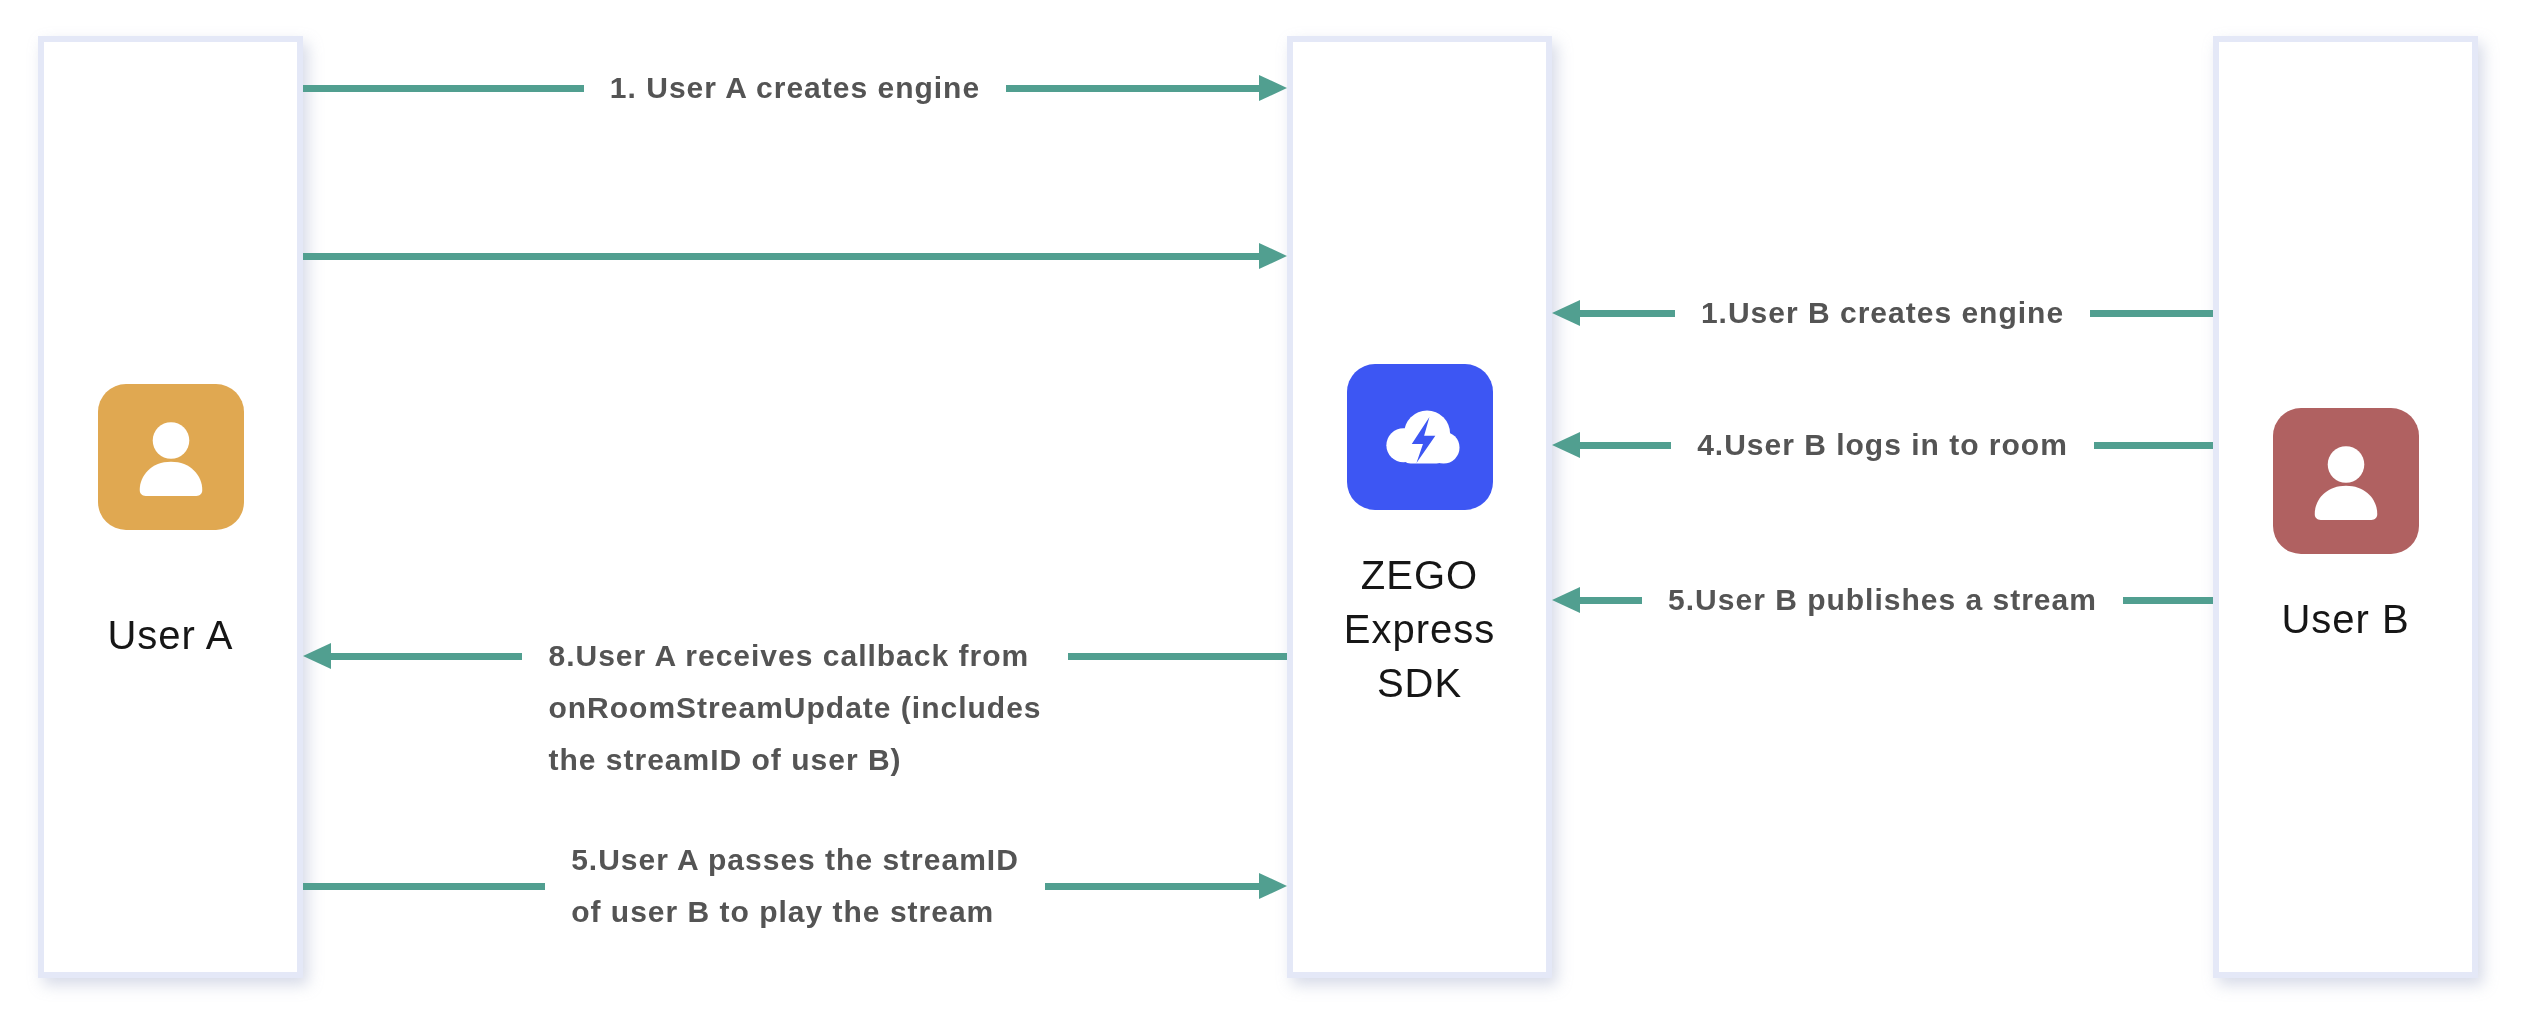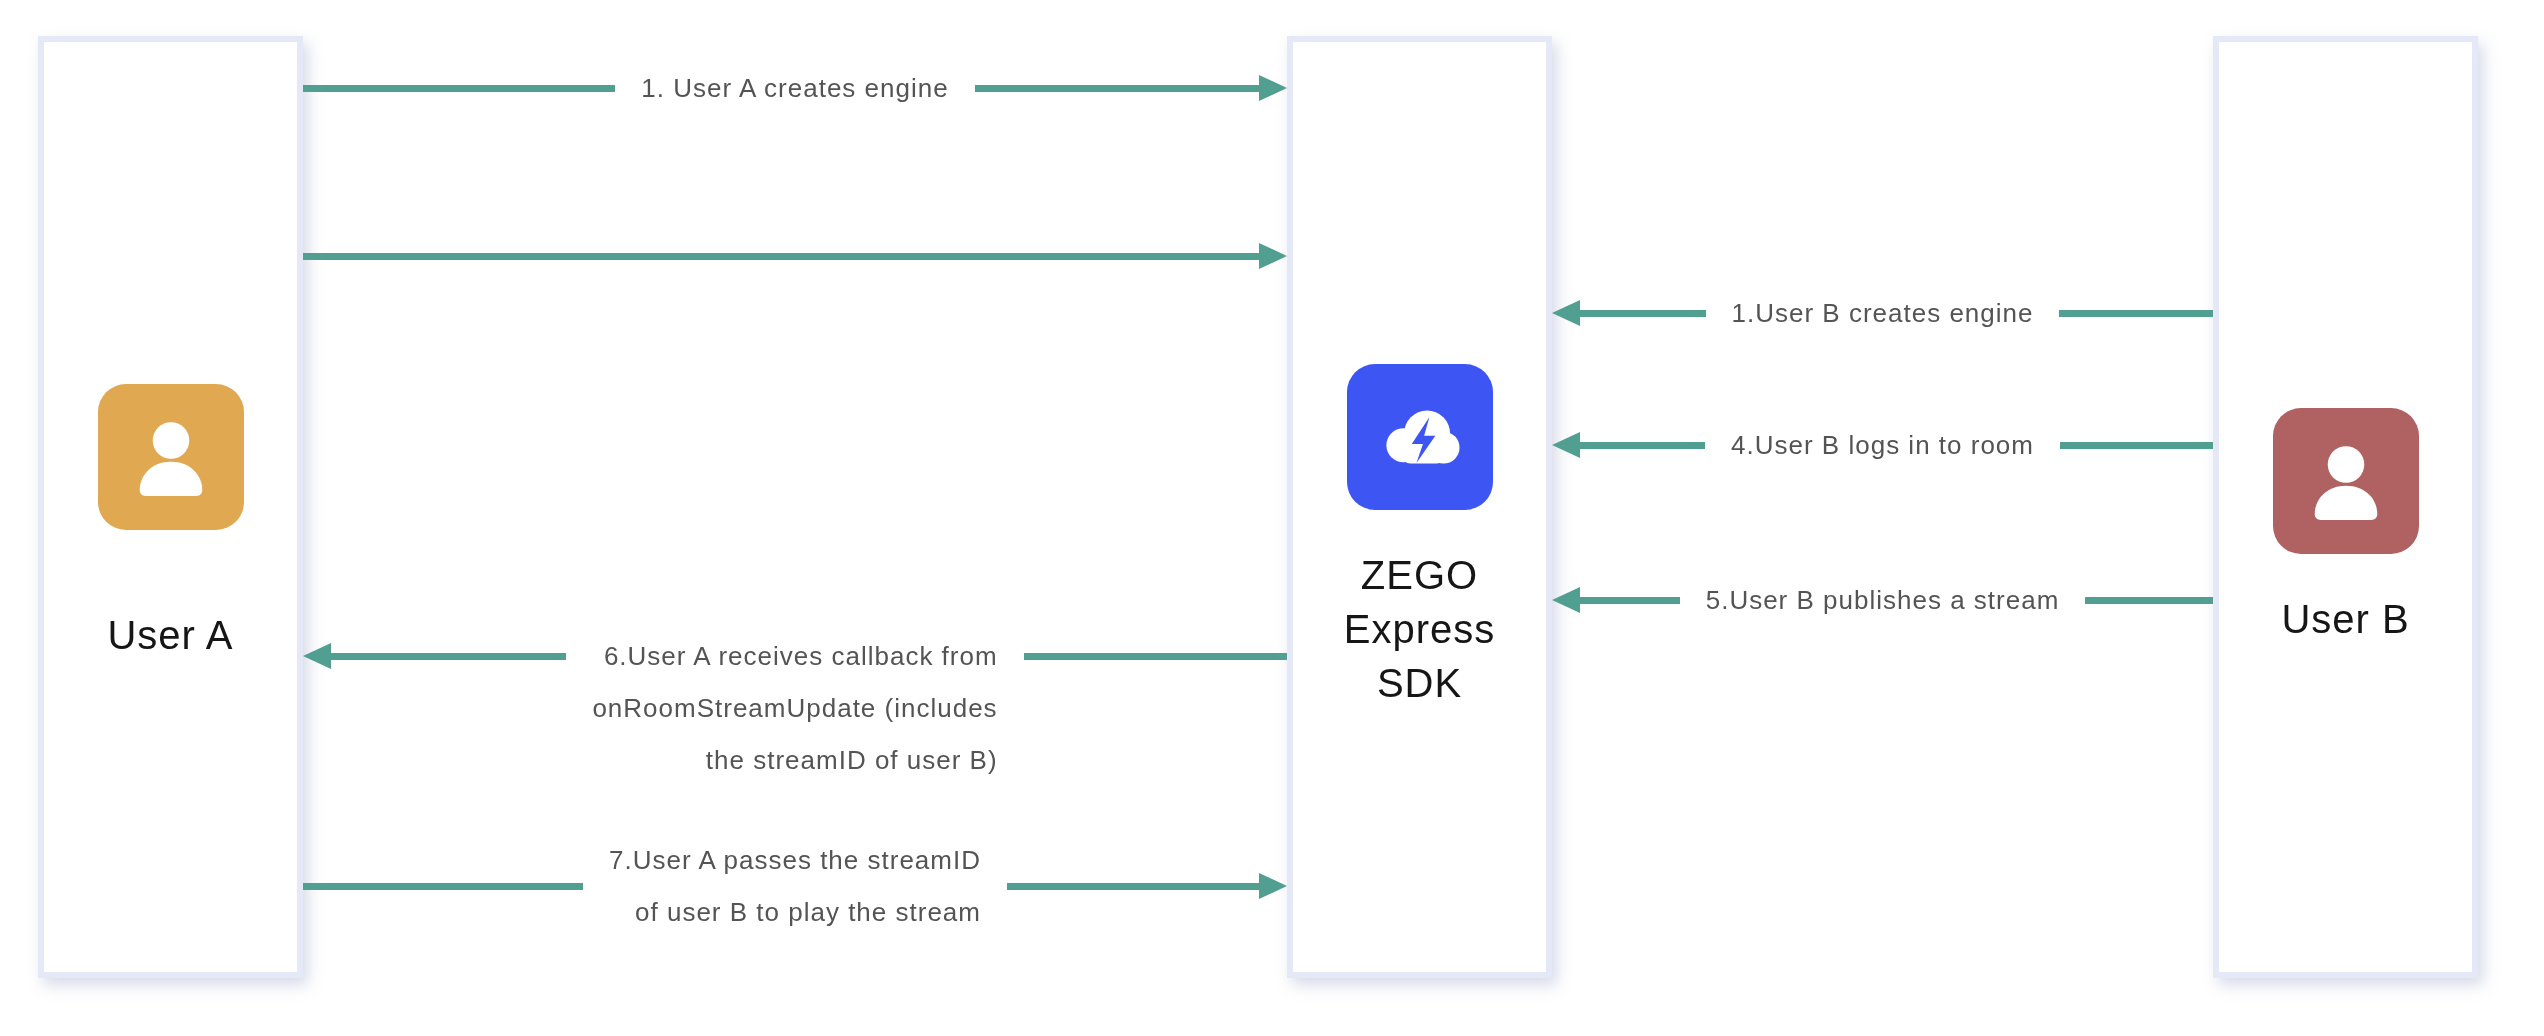--- a/index.html
+++ b/index.html
@@ -57,23 +57,23 @@
   .arrow.align-first{align-items:flex-start;}
   .arrow.align-first .rail{margin-top:13px;height:26px;}
   .rail{flex:1;display:flex;align-items:center;min-width:40px;}
   .rail .line{flex:1;height:7px;background:var(--arrow);}
   .tri{width:0;height:0;border-top:13px solid transparent;border-bottom:13px solid transparent;flex:0 0 auto;}
   .tri.right{border-left:28px solid var(--arrow);}
   .tri.left{border-right:28px solid var(--arrow);}
   .step-label{
     flex:0 0 auto;
     margin:0 26px;
-    font-size:26px;line-height:52px;letter-spacing:1px;
+    font-size:30px;line-height:52px;letter-spacing:1px;
     color:var(--label-text);
-    text-align:right;white-space:pre-line;
+    text-align:left;white-space:pre-line;font-weight:bold;
   }
 </style>
 </head>
 <body>
 
 <div class="canvas">
 
   <div class="actor-box a">
     <div class="icon-tile tile-a">
       <svg viewBox="0 0 100 100" aria-hidden="true">
@@ -161,33 +161,33 @@
     <div class="rail">
         <div class="line"></div>
       </div>
   </div>
 
   <div class="arrow zone-left align-first" style="top:630px">
     <div class="rail">
         <div class="tri left"></div>
         <div class="line"></div>
       </div>
-    <div class="step-label">6.User A receives callback from
+    <div class="step-label">8.User A receives callback from
 onRoomStreamUpdate (includes
 the streamID of user B)</div>
     <div class="rail">
         <div class="line"></div>
       </div>
   </div>
 
   <div class="arrow zone-left v-center" style="top:886px">
     <div class="rail">
         <div class="line"></div>
       </div>
-    <div class="step-label">7.User A passes the streamID
+    <div class="step-label">5.User A passes the streamID
 of user B to play the stream</div>
     <div class="rail">
         <div class="line"></div>
         <div class="tri right"></div>
       </div>
   </div>
 
 </div>
 
 </body></html>

